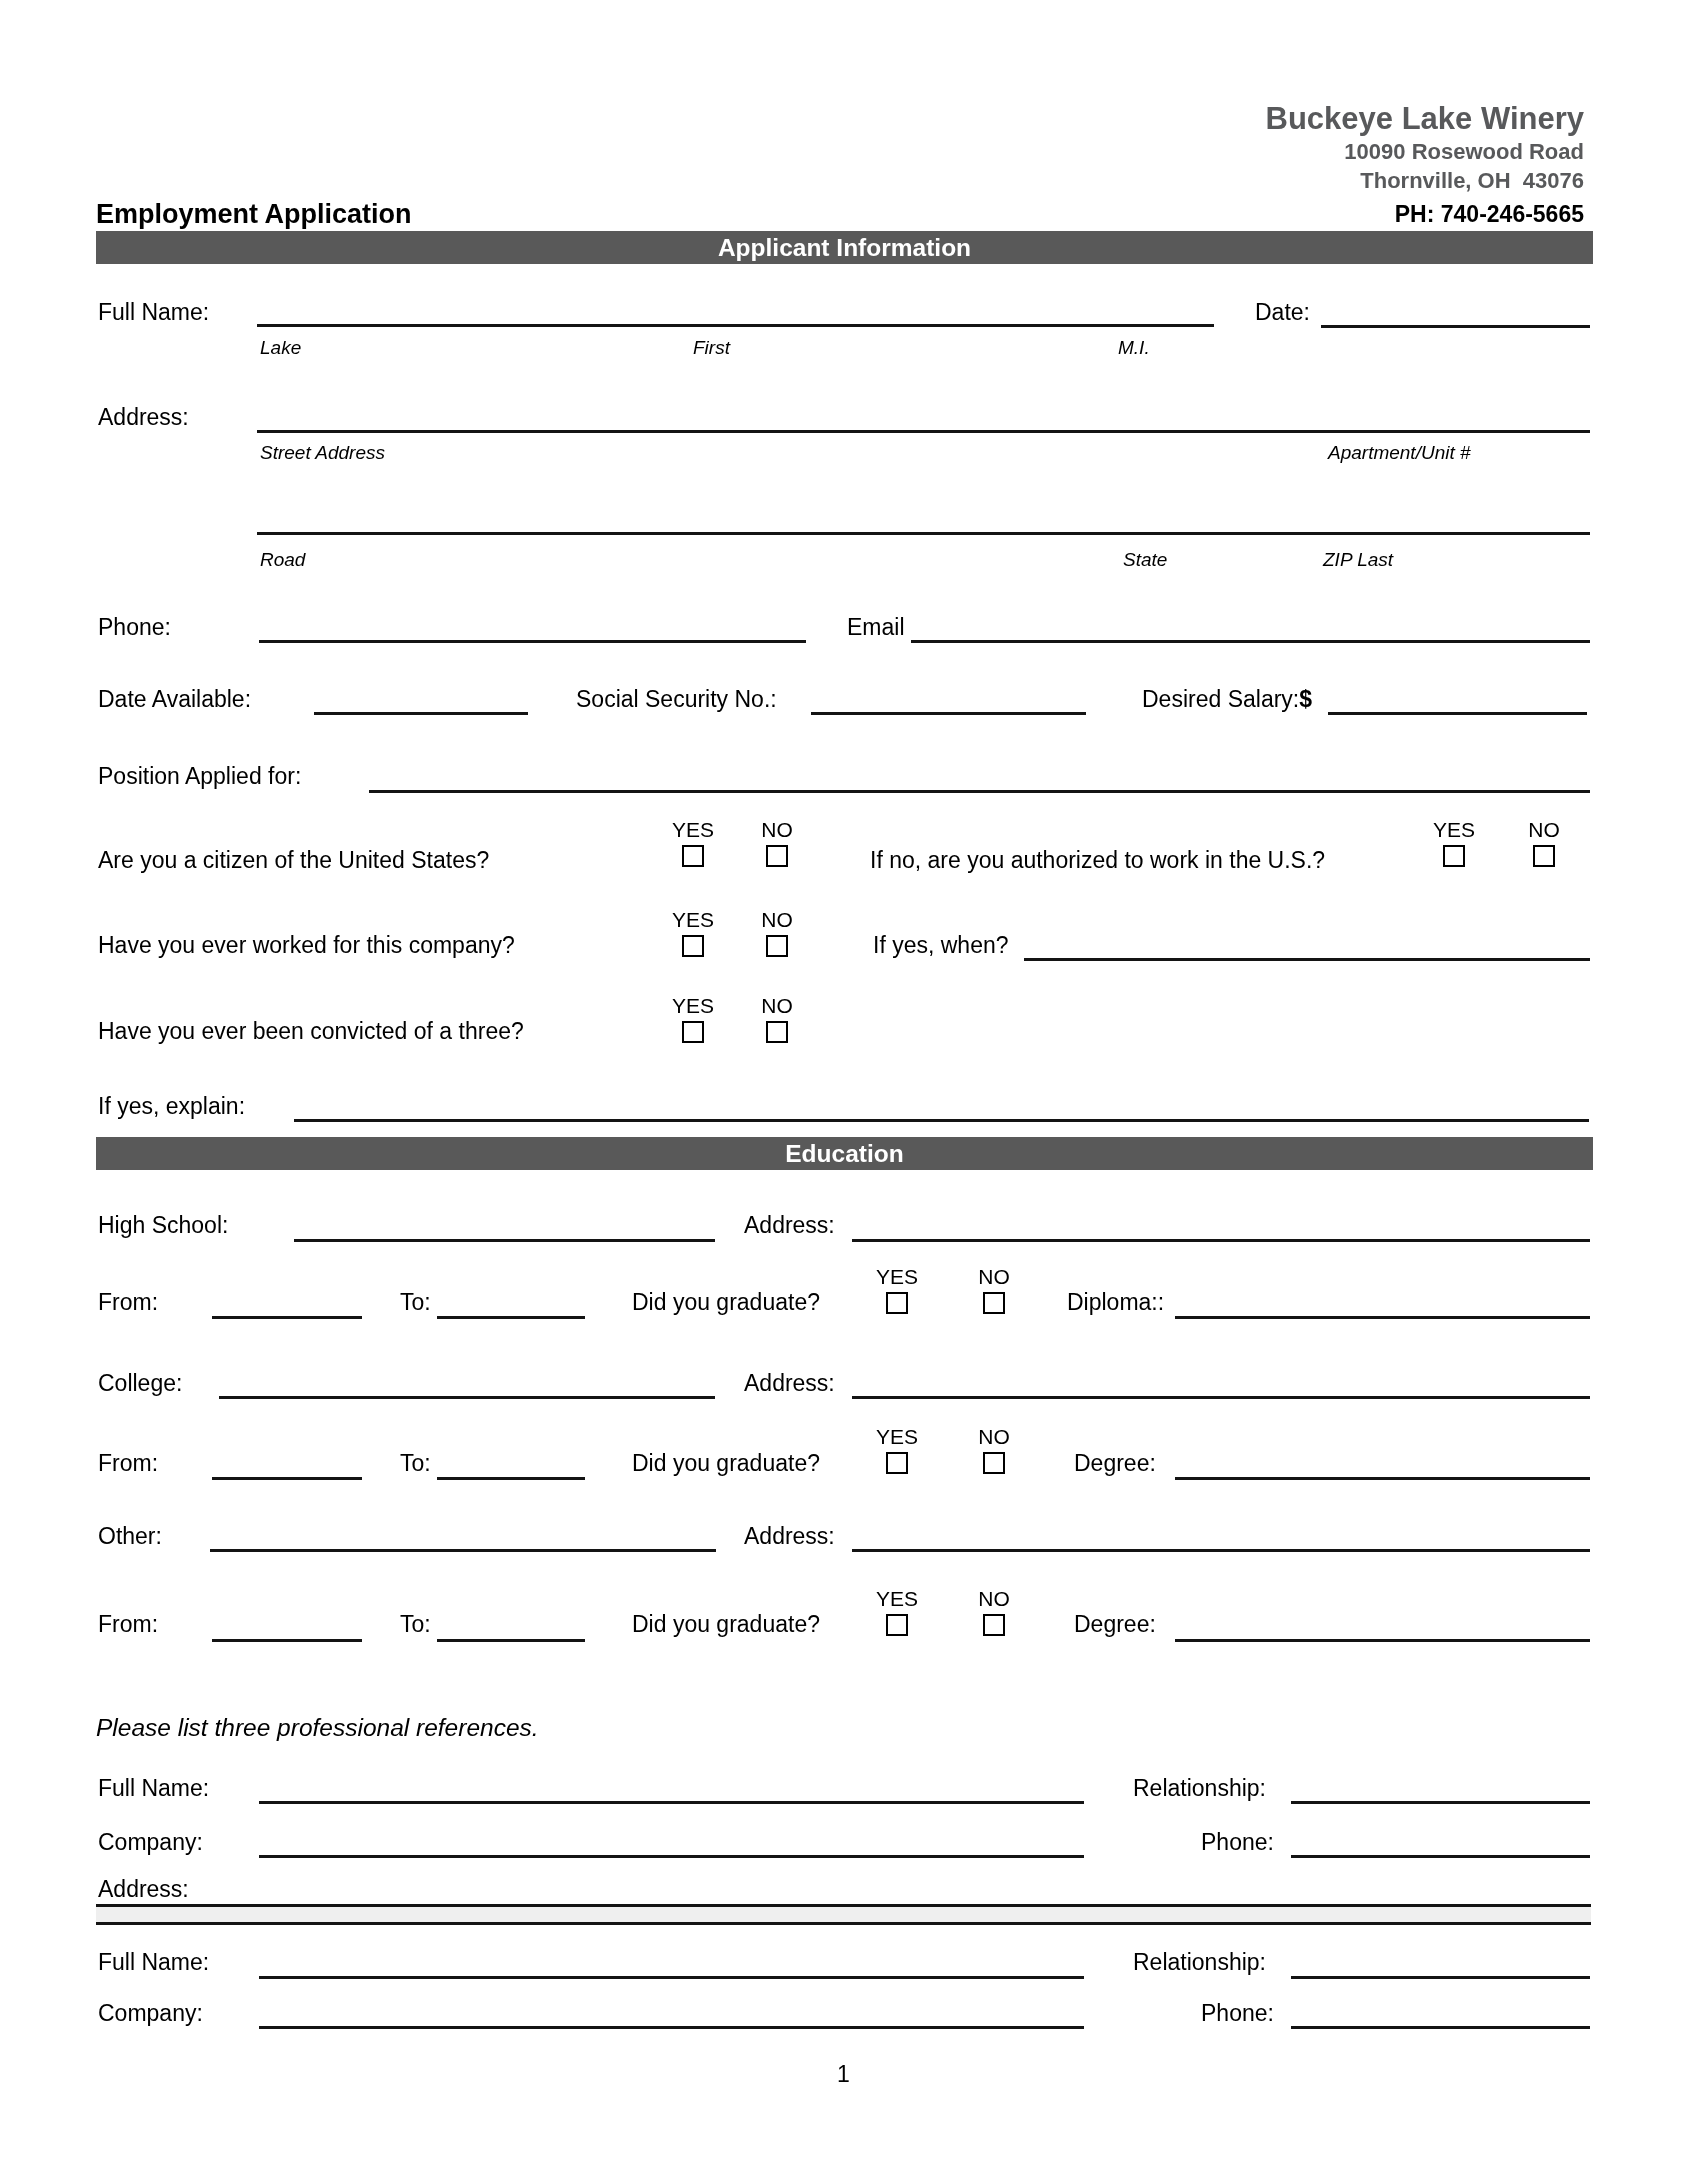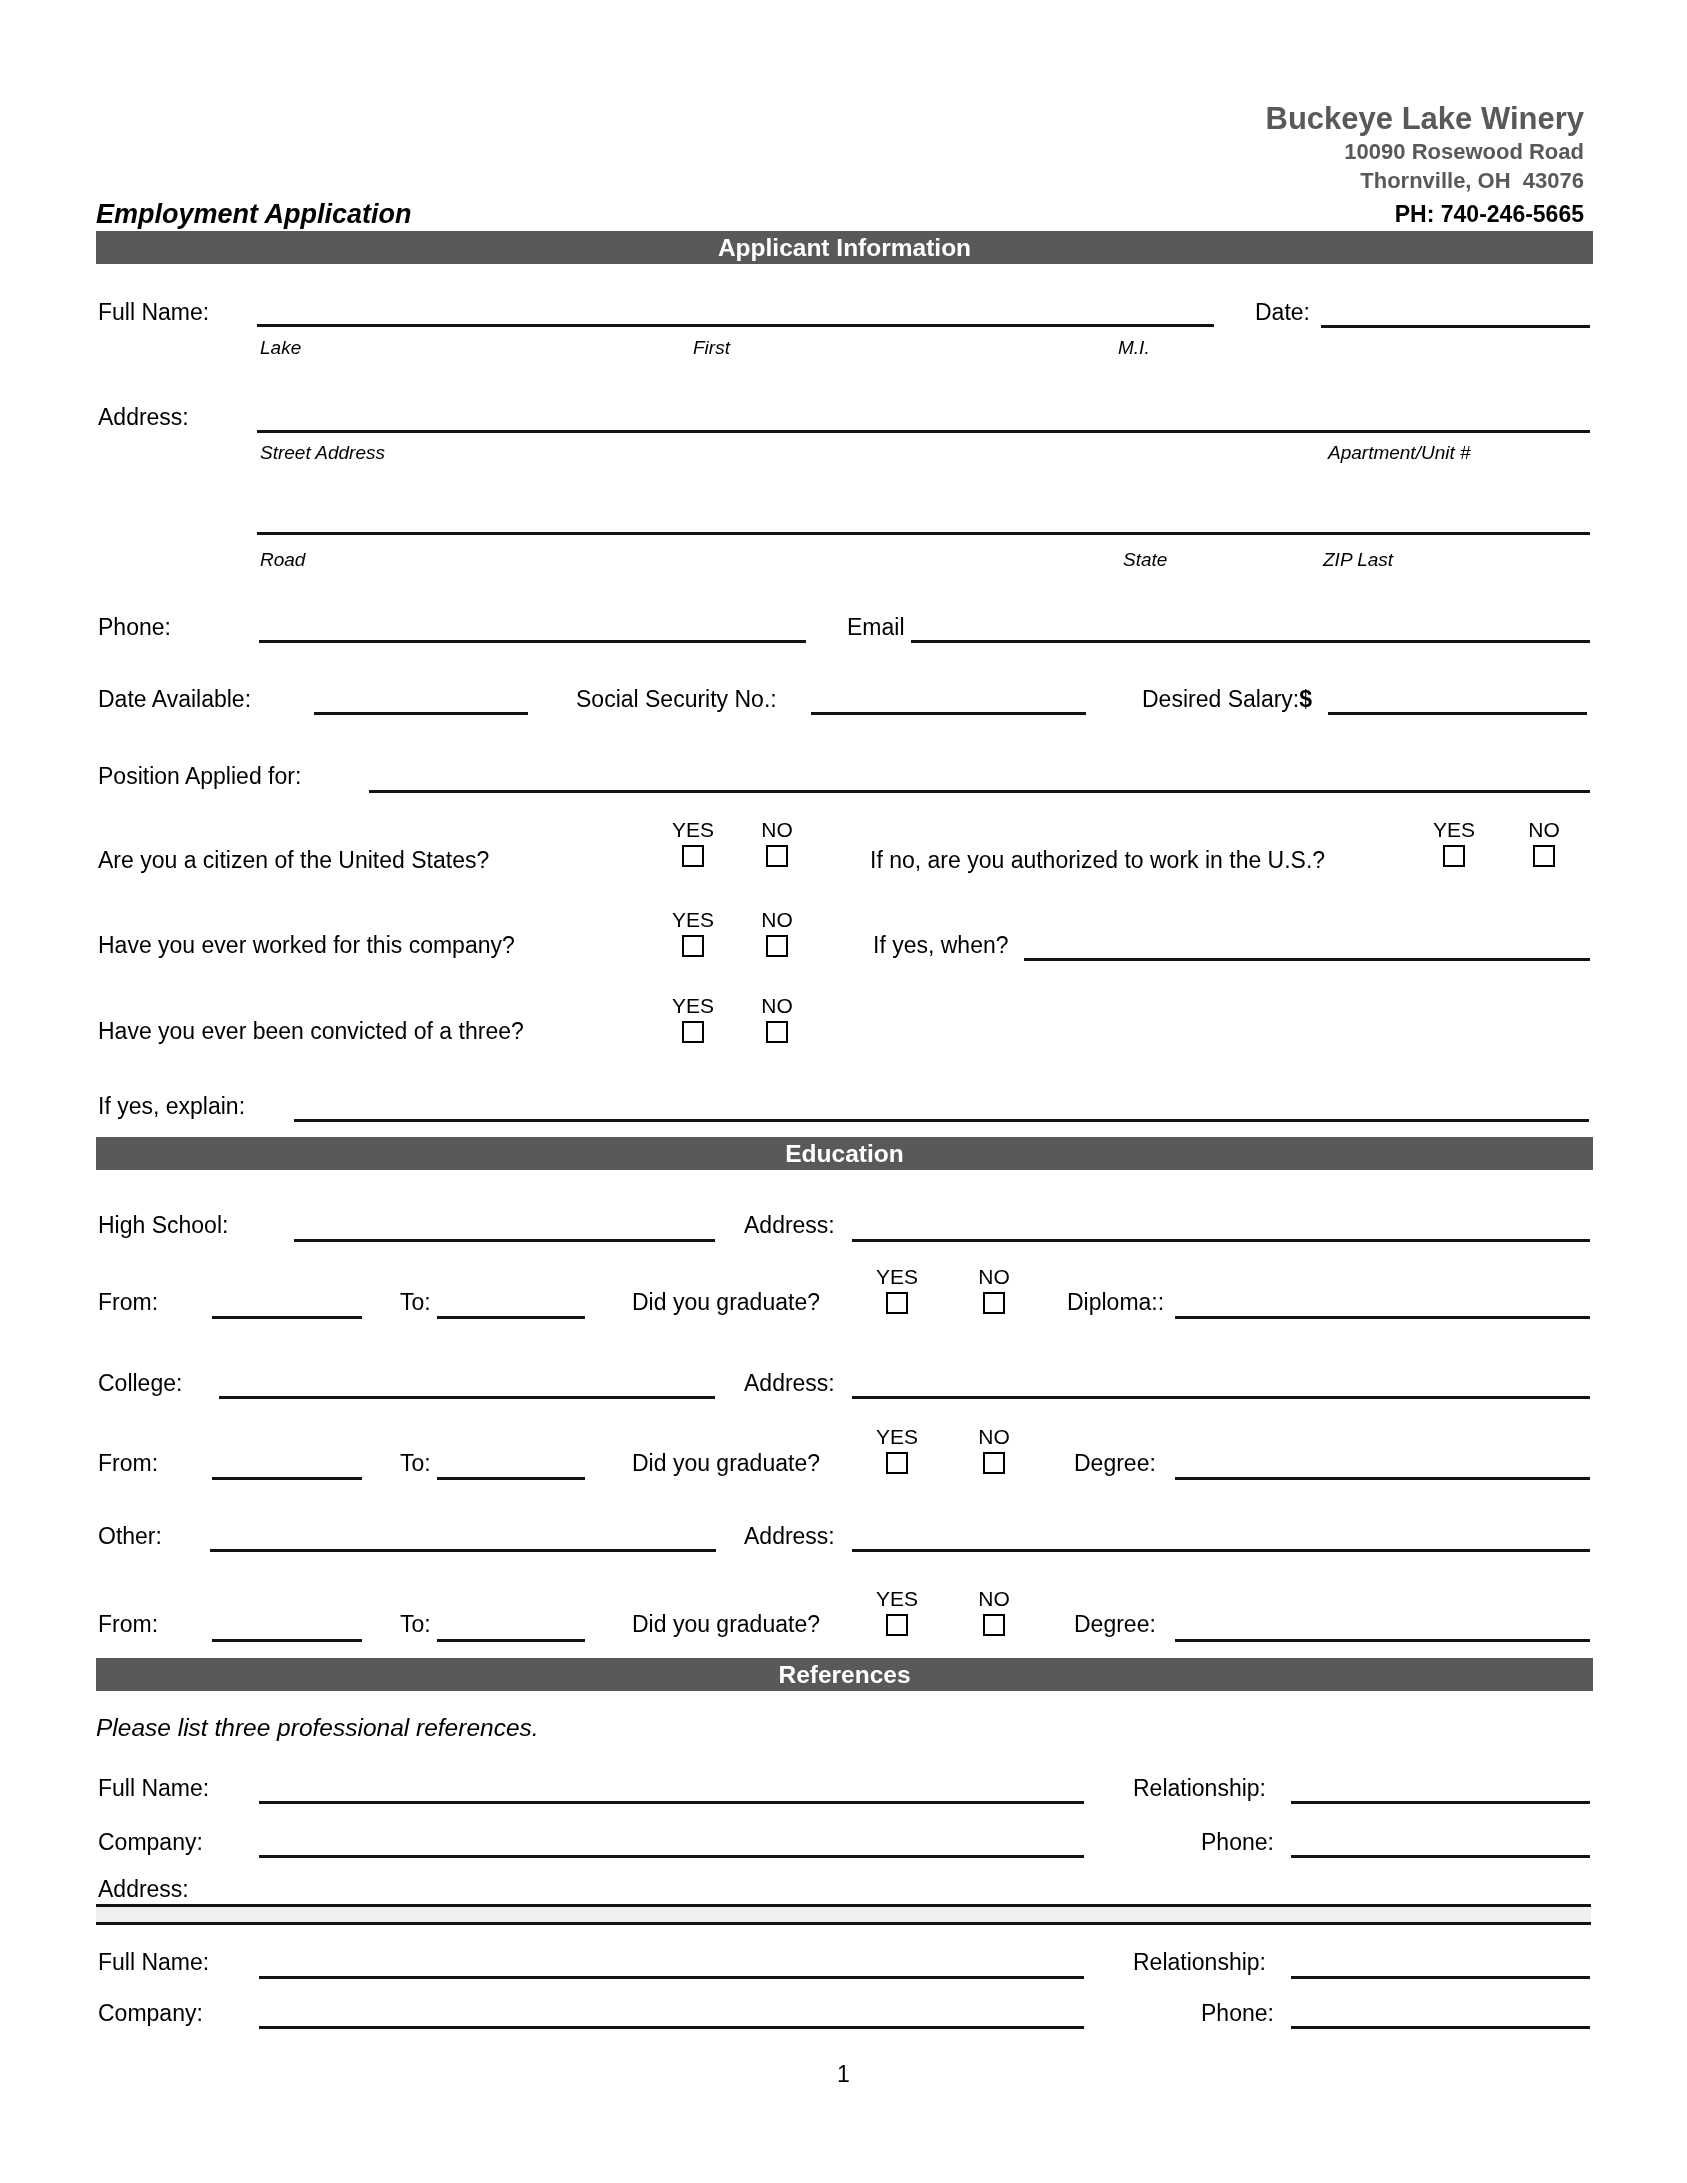--- a/index.html
+++ b/index.html
@@ -8,21 +8,21 @@
   .lbl{position:absolute;font-size:23px;line-height:26px;white-space:pre;}
   .hint{position:absolute;font-size:19px;line-height:21px;font-style:italic;white-space:pre;}
   .line{position:absolute;height:2.6px;background:#141414;}
   .bar{position:absolute;left:96px;width:1497px;height:33px;background:#595959;
        color:#fff;font-weight:bold;font-size:24.5px;line-height:33px;text-align:center;}
   .yn{position:absolute;width:52px;text-align:center;font-size:21px;line-height:23px;}
   .cb{display:block;width:17.5px;height:17.5px;border:2.6px solid #000;margin:4.4px auto 0;background:#fff;}
   .co-name{position:absolute;right:103px;font-size:31px;line-height:33px;font-weight:bold;color:#58595b;white-space:pre;}
   .co-line{position:absolute;right:103px;font-size:22px;line-height:24.5px;font-weight:bold;color:#58595b;white-space:pre;}
   .co-ph{position:absolute;right:103px;font-size:23px;line-height:26px;font-weight:bold;color:#000;white-space:pre;}
-  .title{position:absolute;left:96px;font-size:27px;line-height:30px;font-weight:bold;white-space:pre;font-style:italic;}
+  .title{position:absolute;left:96px;font-size:27px;line-height:30px;font-weight:bold;white-space:pre;}
   .note{position:absolute;left:96px;font-size:24.5px;line-height:28px;font-style:italic;white-space:pre;}
   .shade{position:absolute;background:#efefef;}
   .pageno{position:absolute;left:0;width:100%;text-align:center;font-size:23px;}
   b{font-weight:bold;}
 </style>
 </head>
 <body>
 
 <div class="page">
 
@@ -169,21 +169,20 @@
     <span>YES</span>
     <span class="cb"></span>
   </div>
   <div class="yn" style="left:968px;top:1587px">
     <span>NO</span>
     <span class="cb"></span>
   </div>
   <div class="lbl" style="left:1074px;top:1611px">Degree:</div>
   <div class="line" style="left:1175px;top:1639px;width:415px"></div>
 
-  <div class="bar" style="top:1658px">References</div>
   <div class="note" style="top:1714px">Please list three professional references.</div>
 
   <div class="lbl" style="left:98px;top:1775px">Full Name:</div>
   <div class="line" style="left:259px;top:1801px;width:825px"></div>
   <div class="lbl" style="left:1133px;top:1775px">Relationship:</div>
   <div class="line" style="left:1291px;top:1801px;width:299px"></div>
 
   <div class="lbl" style="left:98px;top:1829px">Company:</div>
   <div class="line" style="left:259px;top:1855px;width:825px"></div>
   <div class="lbl" style="left:1201px;top:1829px">Phone:</div>

